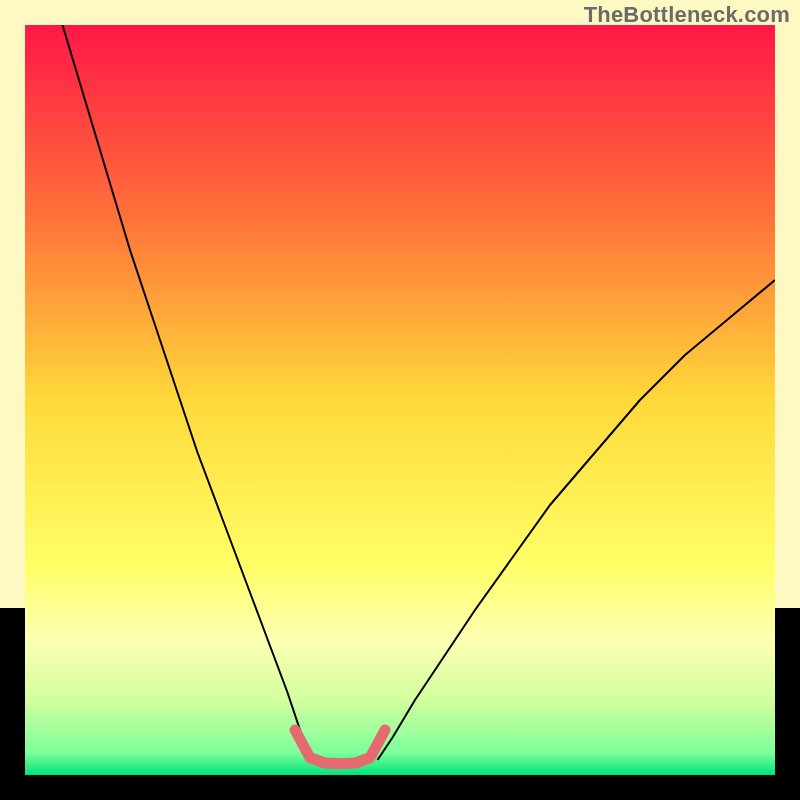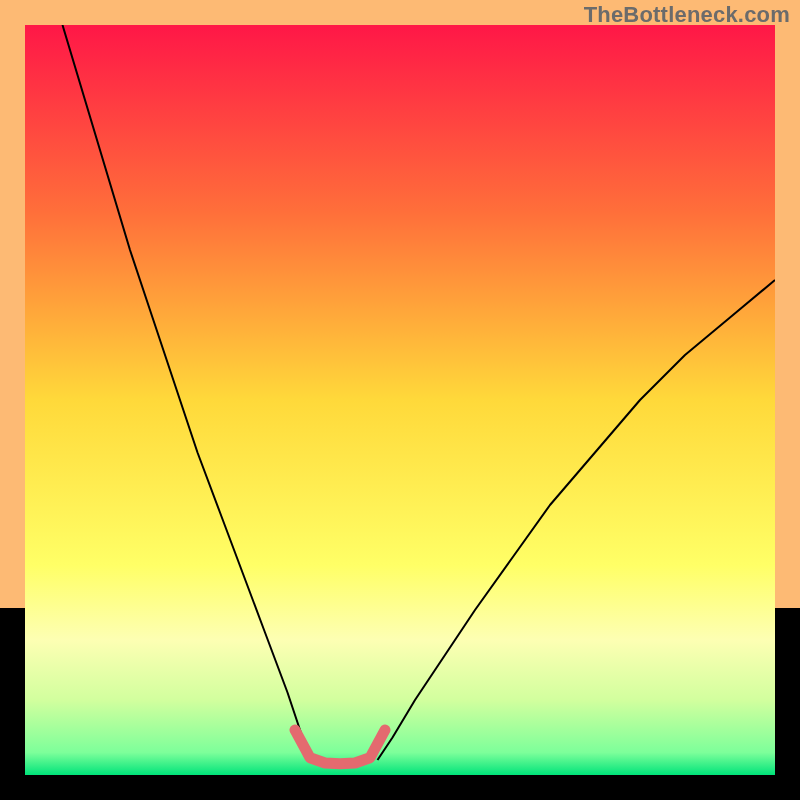--- a/index.html
+++ b/index.html
@@ -8,21 +8,21 @@
     width: 800px;
     height: 800px;
     overflow: hidden;
     background: #000;
     font-family: Arial, Helvetica, sans-serif;
   }
   .frame {
     position: relative;
     width: 800px;
     height: 608px;
-    background: #fdba74;
+    background: #fef9c3;
   }
   .watermark {
     position: absolute;
     top: 2px;
     right: 10px;
     font-size: 22px;
     font-weight: 600;
     color: #6b6b6b;
     z-index: 10;
     letter-spacing: 0.2px;

